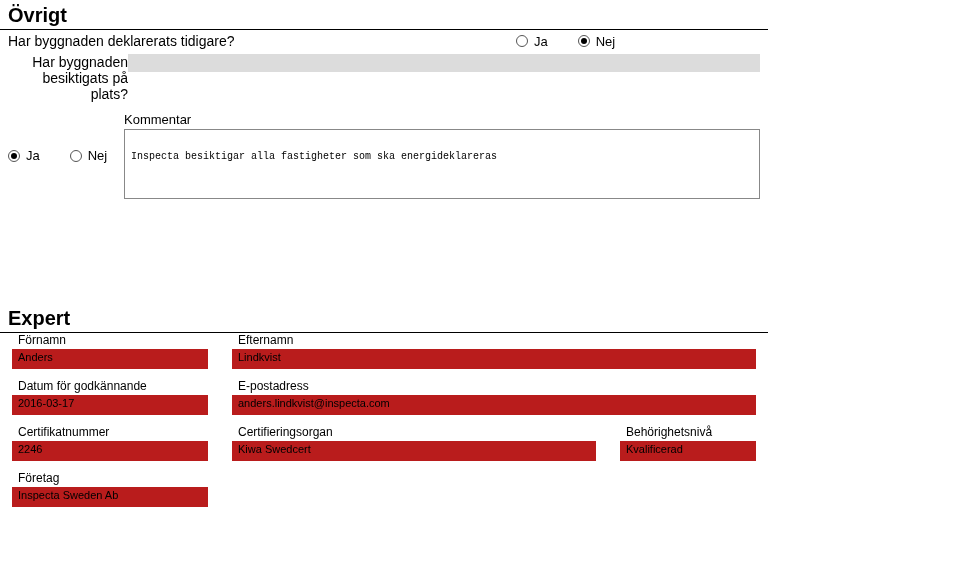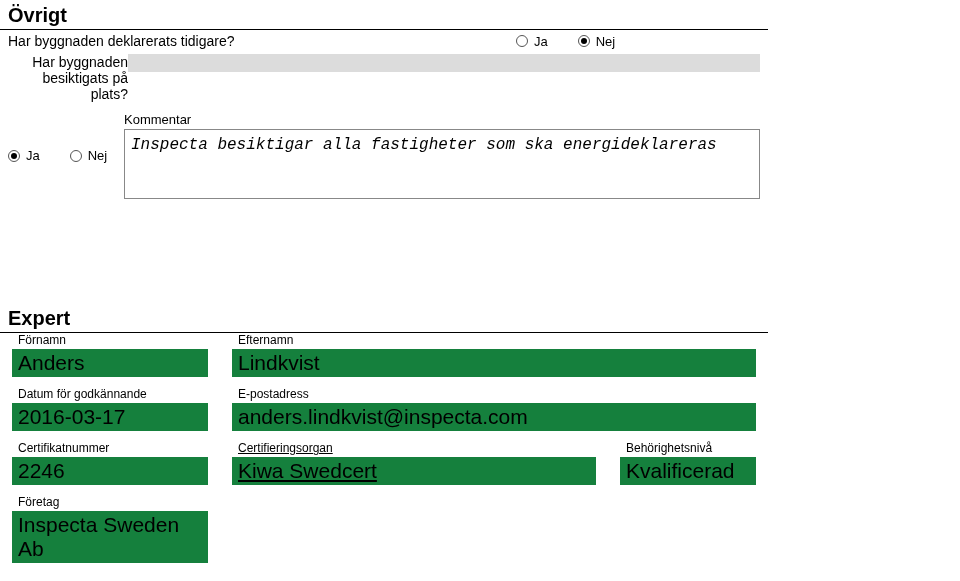--- a/index.html
+++ b/index.html
@@ -78,25 +78,24 @@
     margin-bottom: 2px;
   }
   .gray-input {
     background: #dcdcdc;
     height: 18px;
     width: 100%;
   }
   .textarea-box {
     border: 1px solid #888;
     min-height: 70px;
-    padding: 6px 6px;
+    padding: 21px 6px;
     font-family: "Courier New", Courier, monospace;
-    font-size: 16px;
+    font-size: 10px;
     width: 100%;
-    font-style: italic;
   }
   .kommentar-row {
     display: flex;
     padding: 4px 8px;
     gap: 16px;
   }
   .kommentar-left {
     flex: 0 0 100px;
     display: flex;
     align-items: center;
@@ -119,27 +118,27 @@
   }
   .expert-cell {
     flex: 1;
     padding: 0 12px;
   }
   .expert-cell .lbl {
     font-size: 12px;
     padding: 0 6px 2px 6px;
   }
   .expert-cell .val {
-    background: #15803d;
+    background: #b91c1c;
     padding: 2px 6px;
-    font-size: 21px;
+    font-size: 11px;
     min-height: 20px;
   }
   .expert-cell.narrow { flex: 0 0 220px; }
-  .expert-cell.mid { flex: 1; text-decoration: underline; }
+  .expert-cell.mid { flex: 1; }
   .expert-cell.tail { flex: 0 0 160px; }
 </style>
 </head>
 <body>
 
 <div class="container">
 
   <div class="section-title">Övrigt</div>
 
   <div class="row" style="justify-content: flex-start; gap: 8px;">

